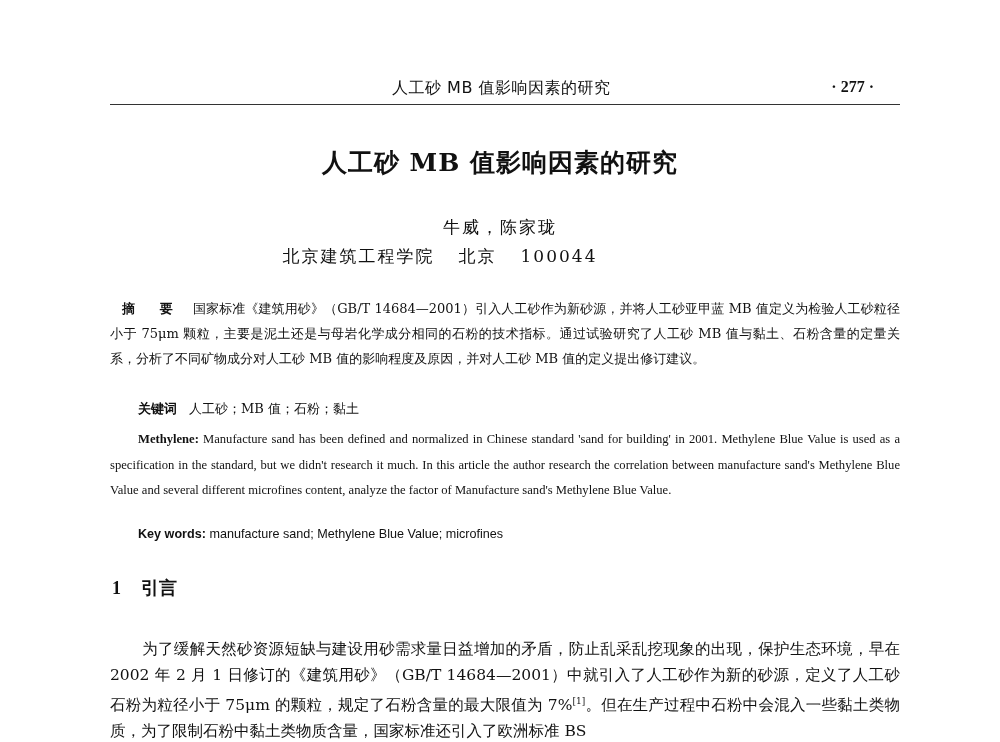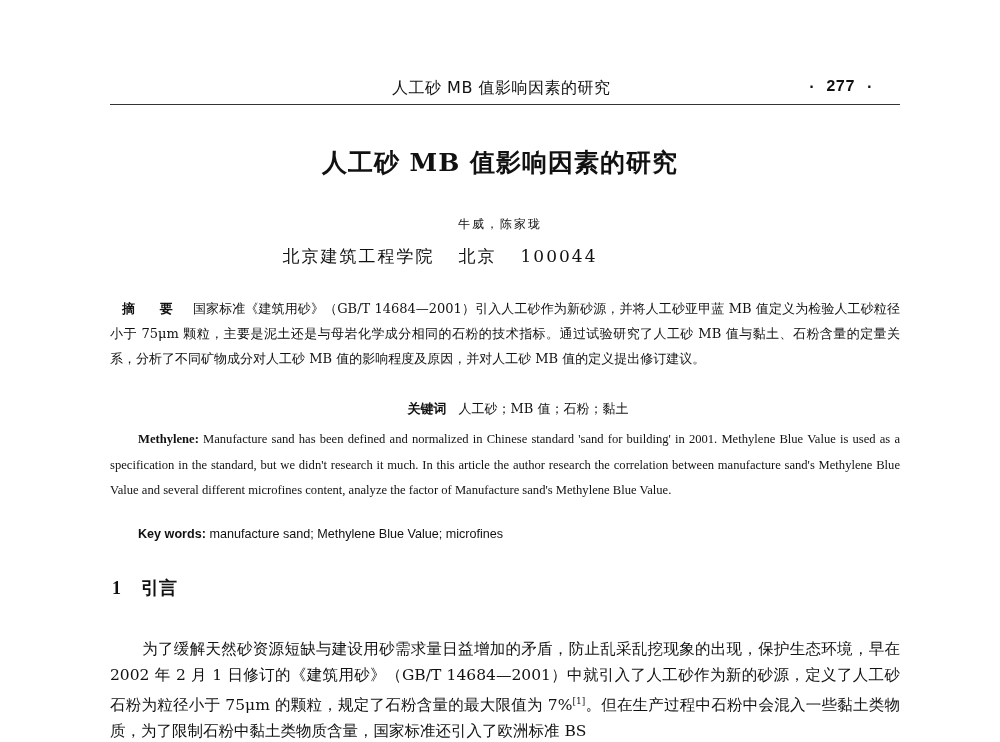--- a/index.html
+++ b/index.html
@@ -15,47 +15,46 @@
     border-bottom: 1.5px solid #333;
   }
   .running-head .rh-title {
     position: absolute; left: 282px; top: 4px;
     font-size: 16px; letter-spacing: 0.5px;
     font-family: "DejaVu Sans", "Liberation Sans", sans-serif;
   }
   .running-head .rh-page {
     position: absolute; right: 26px; top: 4px;
     font-size: 16px; font-weight: bold;
-    font-family: Liberation Mono, monospace;
+    font-family: Liberation Serif, serif;
   }
 
   .title {
     position: absolute; left: 0; width: 1000px; top: 146px;
     text-align: center; font-size: 25px; font-weight: bold; letter-spacing: 1px;
   }
   .authors {
     position: absolute; left: 0; width: 1000px; top: 216px;
-    text-align: center; font-size: 12px; letter-spacing: 2px;
+    text-align: center; font-size: 17px; letter-spacing: 2px;
   }
   .affil {
     position: absolute; left: 0; width: 880px; top: 245px;
     text-align: center; font-size: 17px; letter-spacing: 2px;
   }
   .affil span { margin: 0 12px; }
 
   .abstract-cn {
     position: absolute; left: 110px; top: 296px; width: 790px;
     font-size: 13px; line-height: 25px; text-align: justify;
   }
   .abstract-cn .label { font-weight: bold; margin-left: 12px; margin-right: 10px; letter-spacing: 10px; }
 
   .keywords-cn {
     position: absolute; left: 138px; top: 400px; width: 760px;
     font-size: 13px;
-    text-align: center;
   }
   .keywords-cn .label { font-weight: bold; margin-right: 12px; }
 
   .abstract-en {
     position: absolute; left: 110px; top: 427px; width: 790px;
     font-family: "Liberation Serif", serif;
     font-size: 12.6px; line-height: 25.5px; text-align: justify;
   }
   .abstract-en .label { font-weight: bold; margin-left: 28px; }
 

